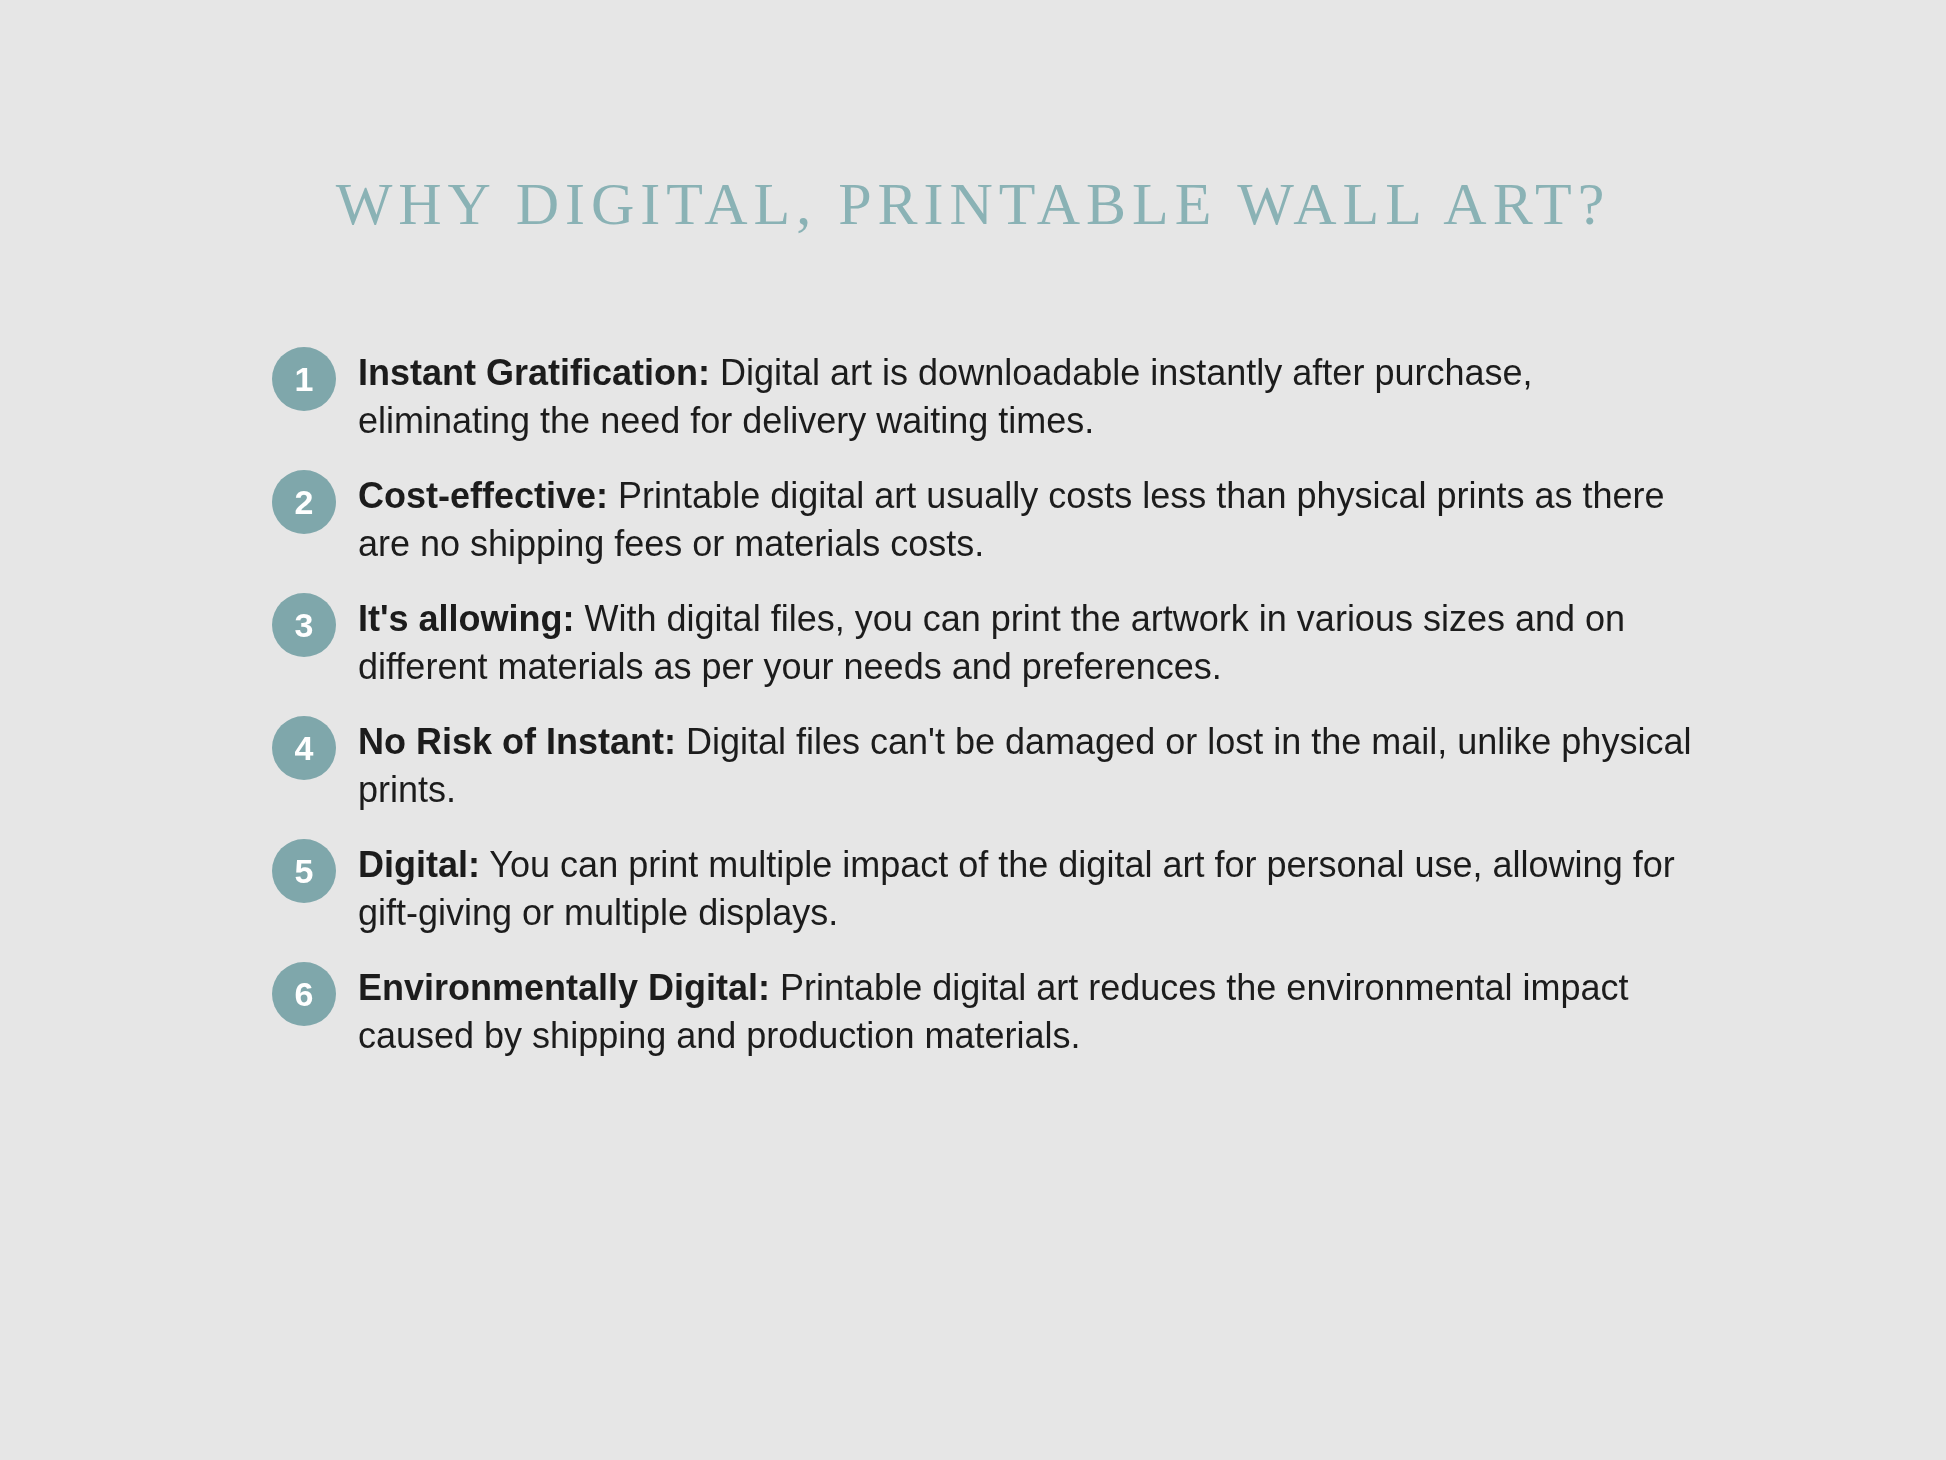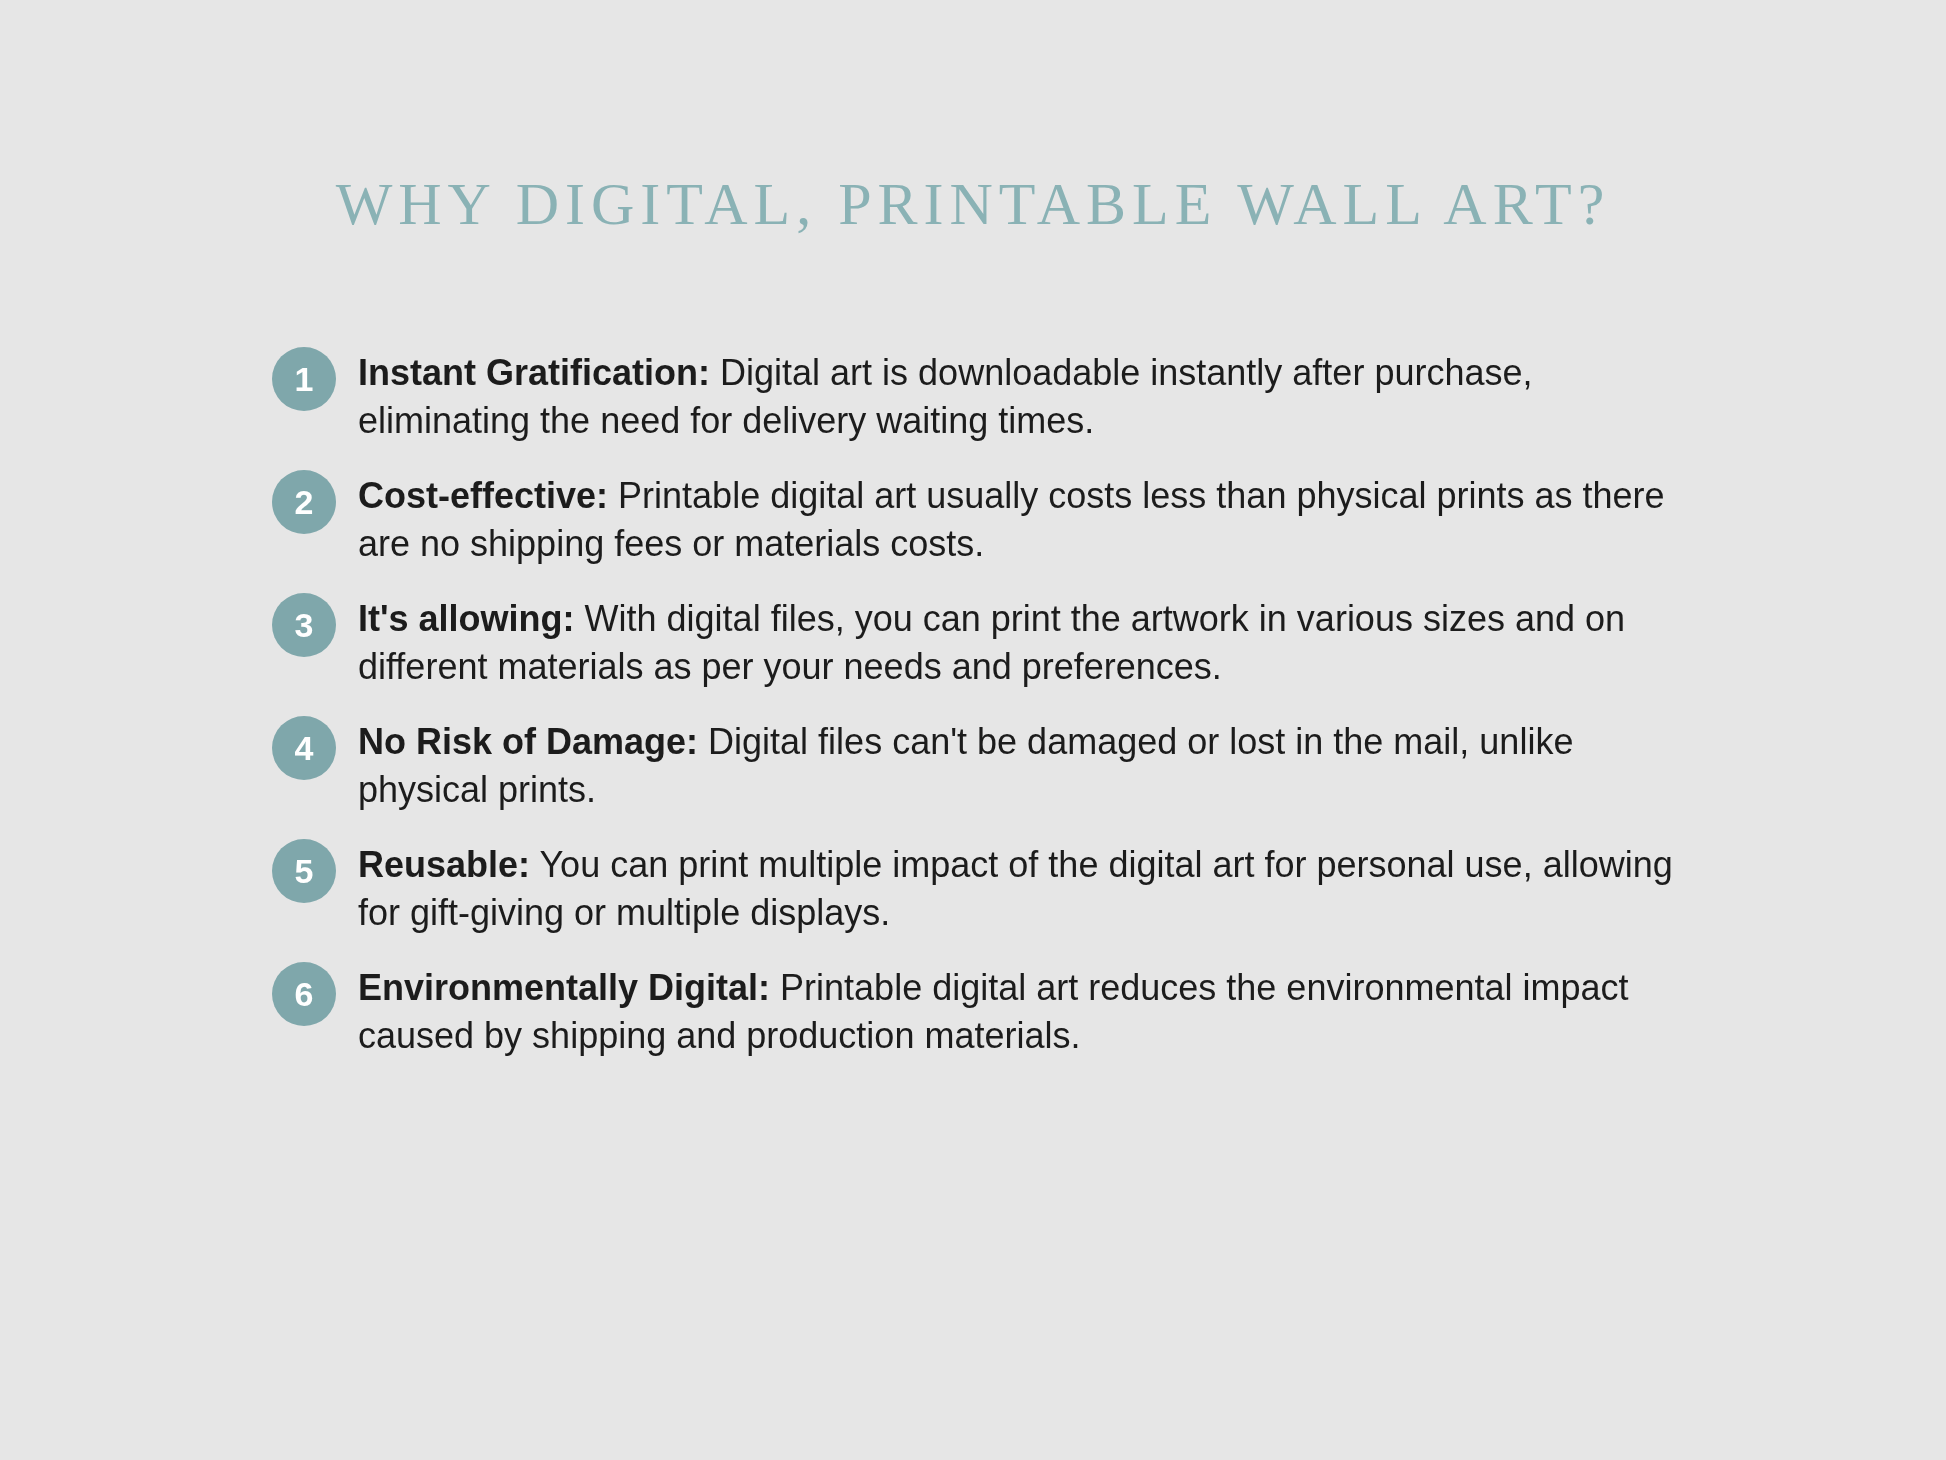--- a/index.html
+++ b/index.html
@@ -98,28 +98,28 @@
     <div class="item">
       <div class="badge">3</div>
       <div class="text">
         <span class="lead">It's allowing:</span><span> With digital files, you can print the artwork in various sizes and on different materials as per your needs and preferences.</span>
       </div>
     </div>
 
     <div class="item">
       <div class="badge">4</div>
       <div class="text">
-        <span class="lead">No Risk of Damage:</span><span> Digital files can't be damaged or lost in the mail, unlike physical prints.</span>
+        <span class="lead">No Risk of Instant:</span><span> Digital files can't be damaged or lost in the mail, unlike physical prints.</span>
       </div>
     </div>
 
     <div class="item">
       <div class="badge">5</div>
       <div class="text">
-        <span class="lead">Reusable:</span><span> You can print multiple impact of the digital art for personal use, allowing for gift-giving or multiple displays.</span>
+        <span class="lead">Digital:</span><span> You can print multiple impact of the digital art for personal use, allowing for gift-giving or multiple displays.</span>
       </div>
     </div>
 
     <div class="item">
       <div class="badge">6</div>
       <div class="text">
         <span class="lead">Environmentally Digital:</span><span> Printable digital art reduces the environmental impact caused by shipping and production materials.</span>
       </div>
     </div>
 

